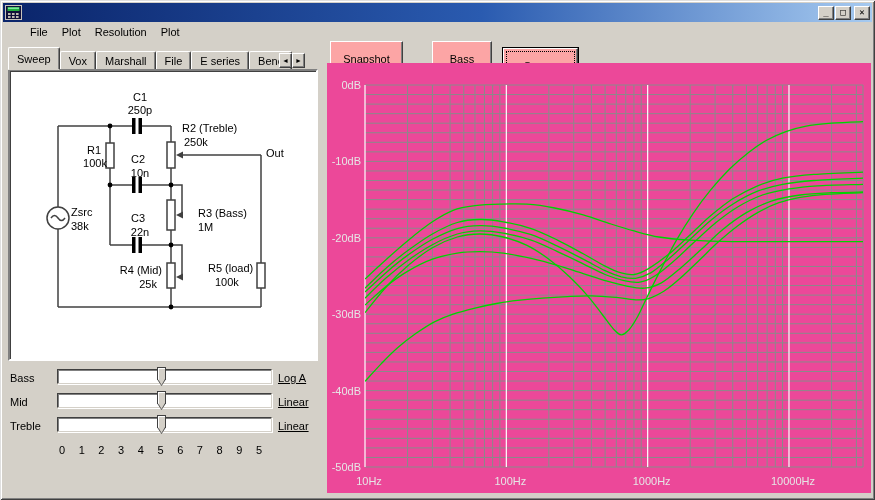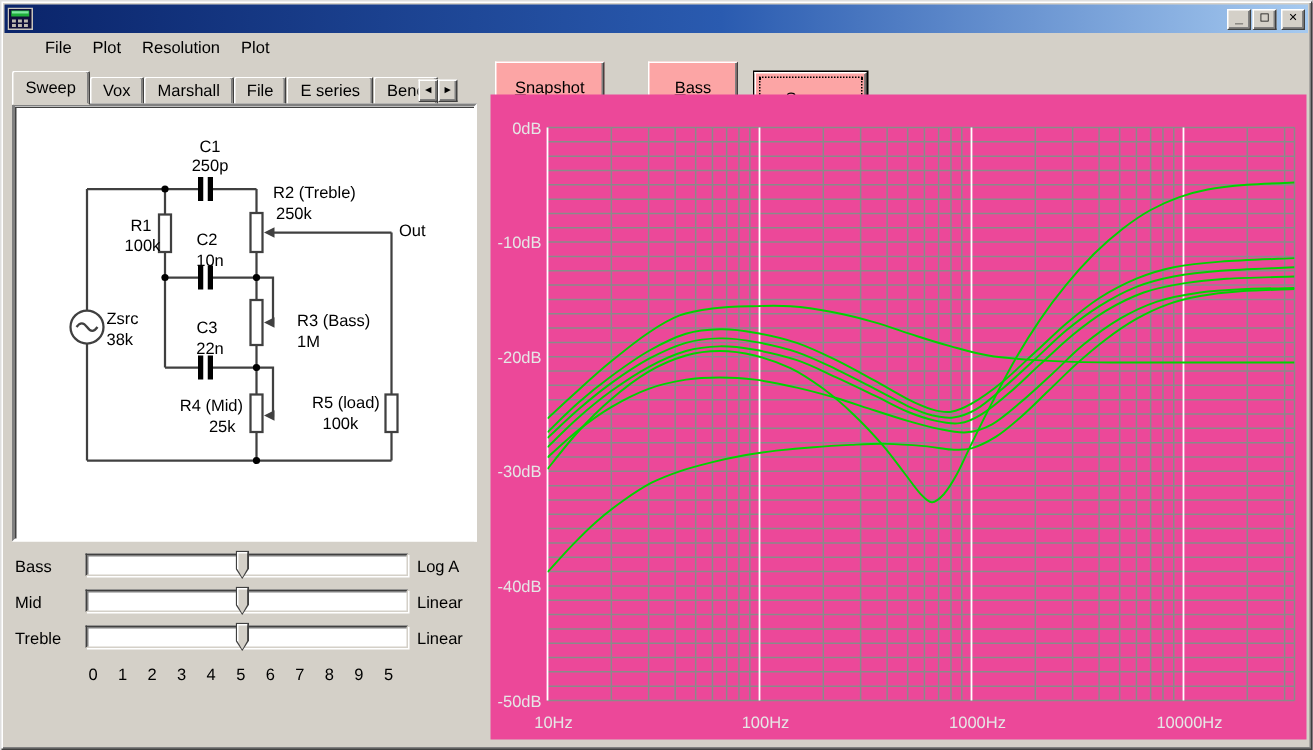--- a/index.html
+++ b/index.html
@@ -35,21 +35,21 @@
   #circuit{position:absolute;left:10px;top:73px;width:300px;height:284px;}
   #circuit text{font-size:11px;fill:#000;}
   #circuit line,#circuit polyline{stroke:#404040;stroke-width:1.5;fill:none;}
   #circuit rect.comp{fill:#fff;stroke:#404040;stroke-width:1.5;}
   #circuit rect.plate{fill:#000;stroke:none;}
   #circuit circle.src{fill:#fff;stroke:#404040;stroke-width:1.5;}
   #circuit circle.dot{fill:#000;stroke:none;}
   #circuit polygon.arr{fill:#404040;stroke:none;}
   
   .slider-label{position:absolute;left:10px;font-size:11px;width:44px;}
-  .taper-label{position:absolute;left:278px;font-size:11px;}
+  .taper-label{position:absolute;left:278px;font-size:11px;text-decoration:underline;}
   .track{position:absolute;left:57px;width:215px;height:15px;background:#fff;border:1px solid;
      border-color:#404040 #d4d0c8 #d4d0c8 #404040;box-shadow:1px 1px 0 #fff, inset 1px 1px 0 #808080;}
   .thumb{position:absolute;width:9px;height:19px;}
   .thumb .outer{position:absolute;inset:0;background:#404040;clip-path:polygon(0 0,100% 0,100% 64%,50% 100%,0 64%);}
   .thumb .inner{position:absolute;left:1px;top:1px;right:1px;bottom:1px;background:#d4d0c8;
      clip-path:polygon(0 0,100% 0,100% 64%,50% 100%,0 64%);box-shadow:inset 1px 1px 0 #fff;}
   .scale-num{position:absolute;top:444px;width:16px;text-align:center;font-size:11px;}
   
   .btn{position:absolute;height:36px;background:#fca5a5;border:1px solid;border-color:#fff #404040 #404040 #fff;
      box-shadow:inset -1px -1px 0 #808080;font-size:11px;color:#000;padding:0;cursor:default;}

